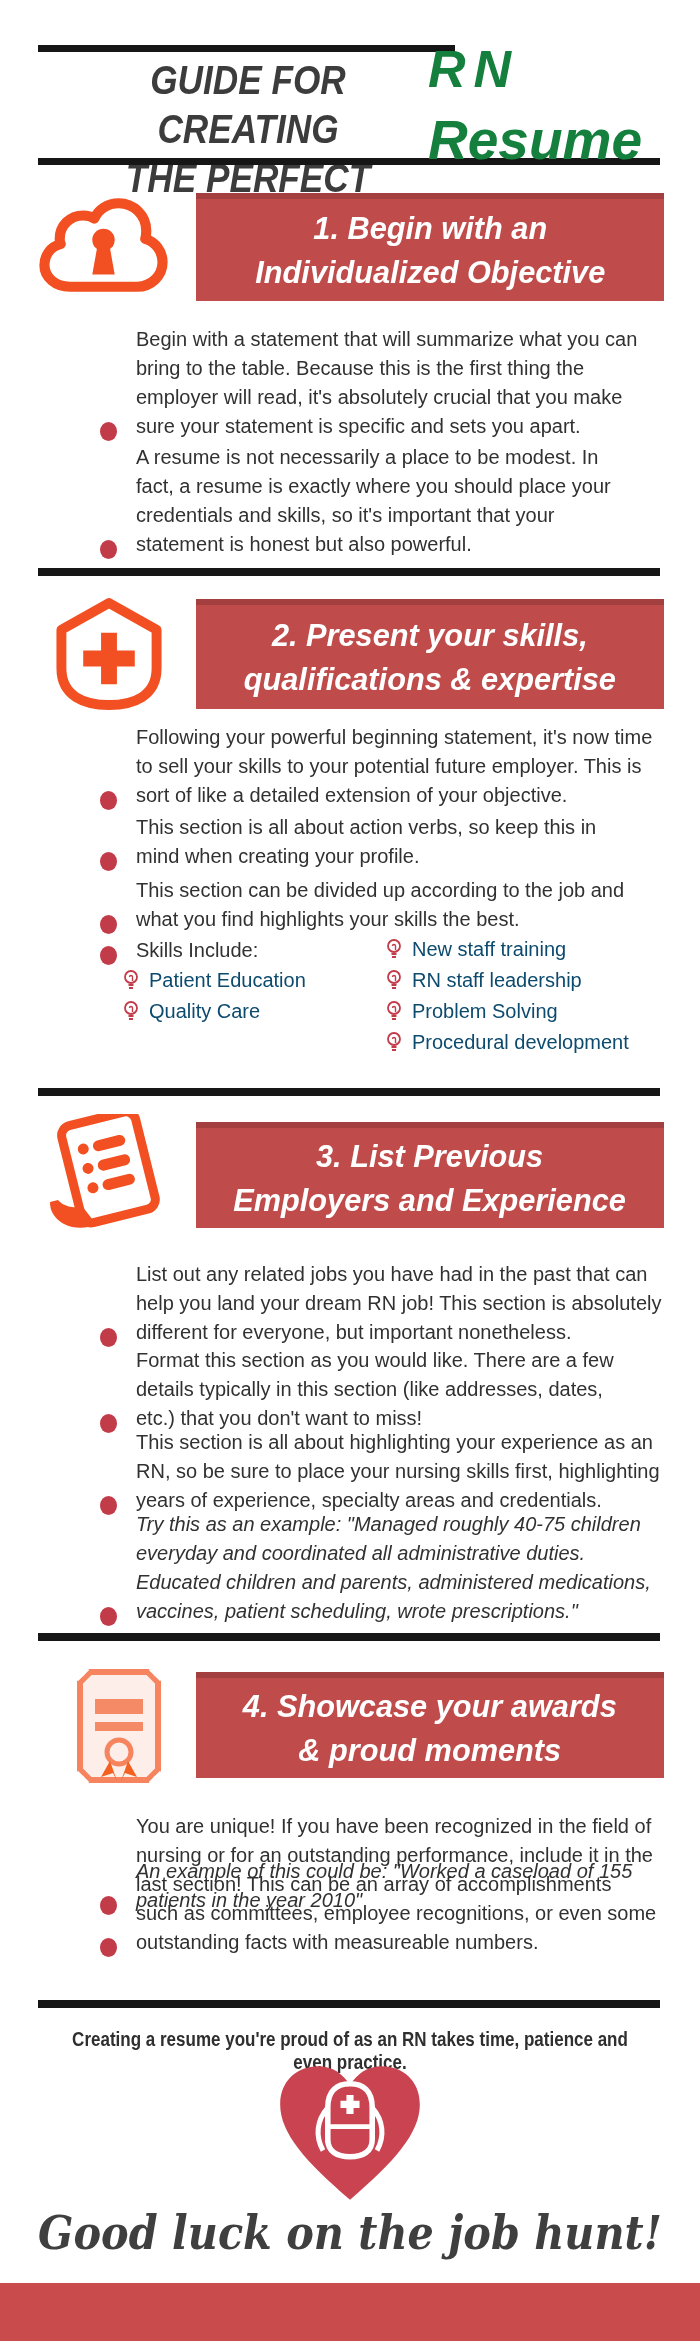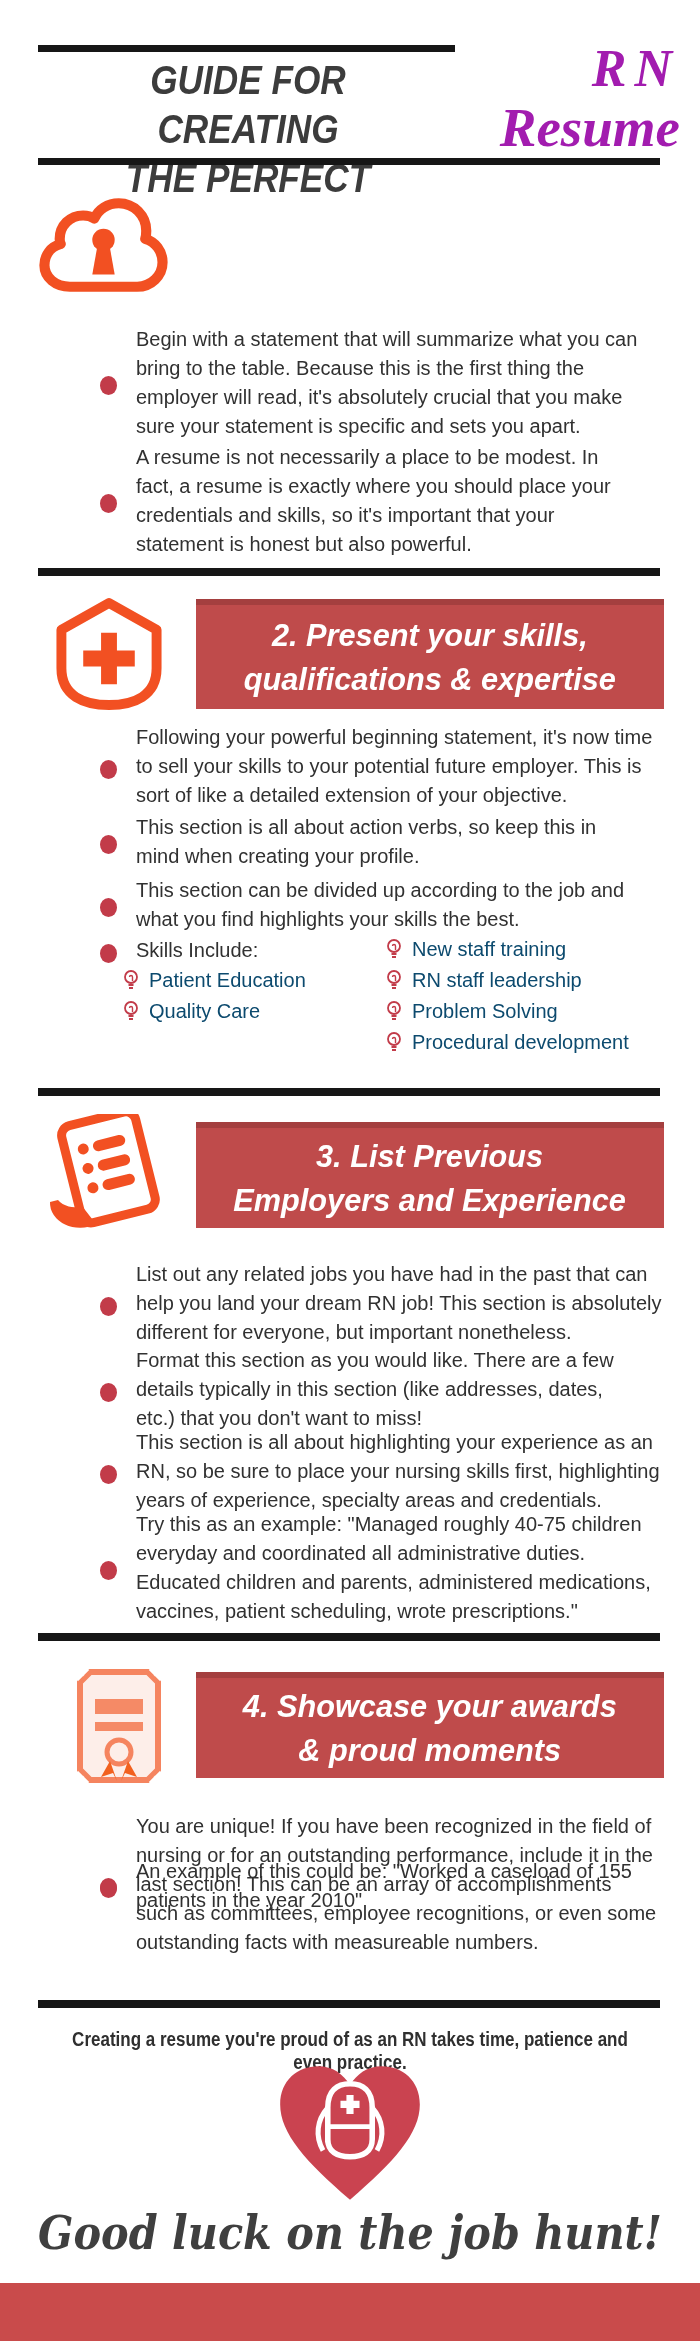--- a/index.html
+++ b/index.html
@@ -5,34 +5,34 @@
   html,body{margin:0;padding:0;background:#ffffff;}
   .page{position:relative;width:700px;height:2349px;background:#fff;overflow:hidden;
         font-family:"Liberation Sans",sans-serif;}
   
   .rule{position:absolute;background:#161616;height:7px;}
   .rule-top{left:38px;top:45px;width:417px;}
   .rule-under{left:38px;top:158px;width:622px;}
   .title{position:absolute;left:38px;top:56px;width:420px;text-align:center;
          font-style:italic;font-weight:bold;font-size:40px;line-height:49px;color:#3c3c3c;
          transform:scaleX(0.88);transform-origin:center;}
-  .brand{position:absolute;left:428px;top:40px;width:252px;text-align:right;color:#a21caf;
-         font-family:Liberation Serif, serif;font-style:italic;font-weight:bold;z-index:2;}
+  .brand{position:absolute;left:428px;top:40px;width:252px;text-align:left;color:#15803d;
+         font-family:Liberation Sans, sans-serif;font-style:italic;font-weight:bold;z-index:2;}
   .brand-rn{font-size:52px;line-height:58px;letter-spacing:8px;}
-  .brand-resume{font-size:55px;line-height:60px;margin-top:0;}
+  .brand-resume{font-size:55px;line-height:60px;margin-top:12px;}
   
   .banner{position:absolute;left:196px;width:468px;background:#bf4b4b;border-top:6px solid #a43f3f;
           display:flex;align-items:center;justify-content:center;box-sizing:border-box;}
   .banner-text{color:#ffffff;font-weight:bold;font-style:italic;font-size:32px;line-height:44px;
                text-align:center;white-space:pre-line;transform:scaleX(0.96);}
   
-  .bullet{position:absolute;left:100px;display:flex;gap:19px;align-items:center;}
+  .bullet{position:absolute;left:100px;display:flex;gap:19px;align-items:flex-end;}
   .dot{flex:none;width:17px;height:19px;border-radius:50%;background:#c23b49;margin-top:5px;}
   .btext{margin:0;font-size:20px;line-height:29px;color:#313131;white-space:pre;}
-  .italic .btext{}
+  .italic .btext{font-style:italic;}
   .divider{position:absolute;left:38px;width:622px;height:8px;background:#161616;}
   
   .skill{position:absolute;display:flex;gap:9px;align-items:center;color:#0c4a6e;font-size:20px;line-height:26px;}
   .skill svg{flex:none;}
   .icon{position:absolute;}
   
   .footer-note{position:absolute;left:0;top:2028px;width:700px;text-align:center;font-weight:bold;
                font-size:20px;color:#2f2f2f;transform:scaleX(0.85);}
   .heart{position:absolute;left:270px;top:2060px;width:160px;height:146px;}
   .message{position:absolute;left:0;top:2206px;width:700px;text-align:center;
@@ -54,20 +54,24 @@
     <div class="brand-rn">RN</div>
     <div class="brand-resume">Resume</div>
   </div>
   <div class="rule rule-under"></div>
 
   <svg class="icon" style="left:34px;top:189px" width="140" height="112" viewBox="0 0 135 110">
     <path d="M34 96 h66 c14 0 25-11 25-24 c0-11-7-20-17-23 c1-3 1-5 1-8 c0-15-12-27-27-27 c-11 0-20 6-24 15 c-3-2-7-3-11-3 c-13 0-23 10-23 23 c0 2 0 3 1 5 C15 57 9 65 9 75 c0 12 11 21 25 21 z" fill="#fff" stroke="#f25022" stroke-width="10" stroke-linejoin="round"></path>
     <circle cx="67" cy="50" r="11" fill="#f25022"></circle>
     <path d="M61 56 h12 l5 28 h-22 z" fill="#f25022"></path>
   </svg>
+  <div class="banner" style="top:193px;height:108px">
+    <div class="banner-text">1. Begin with an
+Individualized Objective</div>
+  </div>
   <div class="bullet" style="top:325px">
     <span class="dot"></span>
     <p class="btext">Begin with a statement that will summarize what you can
 bring to the table. Because this is the first thing the
 employer will read, it's absolutely crucial that you make
 sure your statement is specific and sets you apart.</p>
   </div>
   <div class="bullet" style="top:443px">
     <span class="dot"></span>
     <p class="btext">A resume is not necessarily a place to be modest. In

